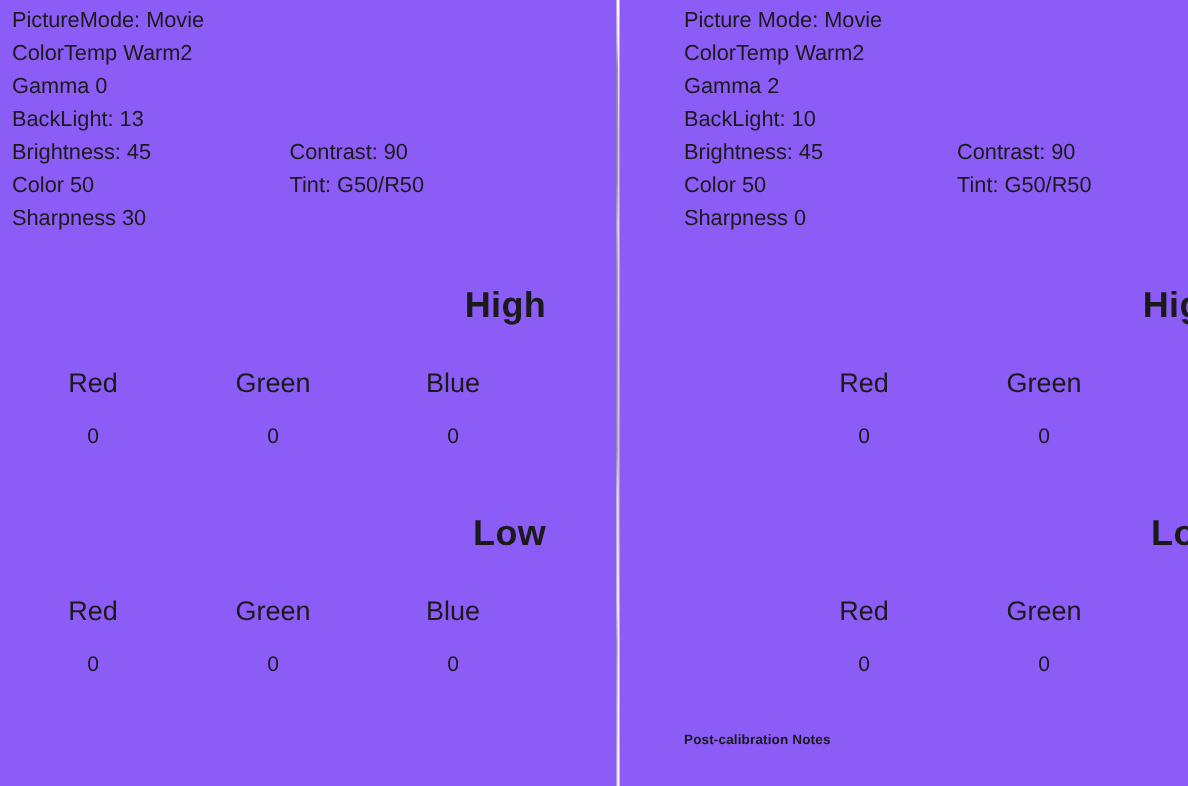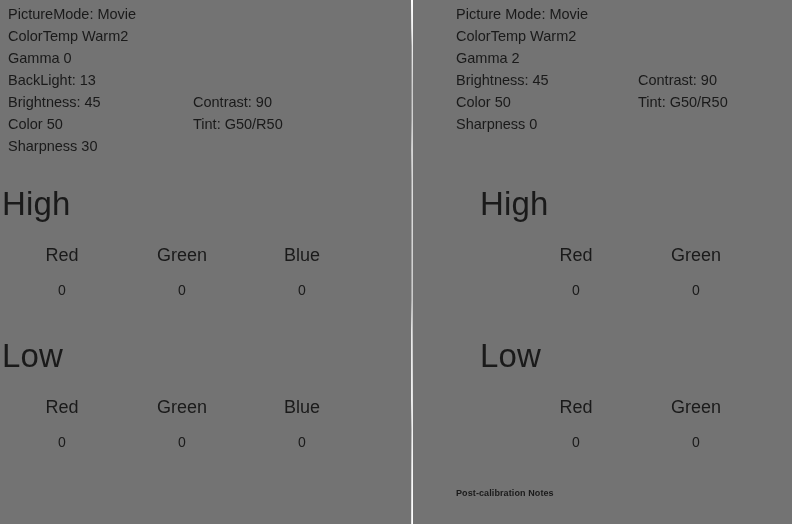--- a/index.html
+++ b/index.html
@@ -13,21 +13,21 @@
     overflow: hidden;
     font-family: "Liberation Sans", sans-serif;
     color: #1a1a1a;
     position: relative;
     -webkit-font-smoothing: none;
   }
 
   #sheet {
     position: absolute;
     inset: 0;
-    background: #737373;
+    background: #8b5cf6;
   }
 
   
   .divider {
     position: absolute;
     top: 0;
     left: 411px;
     width: 1px;
     height: 524px;
     background: linear-gradient(
@@ -101,24 +101,24 @@
   .panel-right .scol-b { left: 182px; }
 
   .sv { padding-left: 4px; }
 
   
   .wb-group { position: absolute; left: 0; width: 100%; }
   .wb-high  { top: 185px; }
   .wb-low   { top: 337px; }
 
   .wb-title {
-    text-align: left;
-    font-size: 33px;
+    text-align: right;
+    font-size: 24px;
     line-height: 38px;
-    font-weight: 400;
+    font-weight: 700;
     letter-spacing: 0.2px;
   }
   .panel-left  .wb-title { width: 362px; margin-left: 2px; }
   .panel-right .wb-title { width: 336px; margin-left: 24px; }
 
   .wb-cols {
     position: relative;
     height: 66px;
     margin-top: 18px;
   }
@@ -263,20 +263,25 @@
           <span>ColorTemp</span><span class="sv">Warm2</span>
         </span>
       </div>
       <div class="srow">
         <span class="scol-a">
           <span>Gamma</span><span class="sv">2</span>
         </span>
       </div>
       <div class="srow">
         <span class="scol-a">
+          <span>BackLight:</span><span class="sv">10</span>
+        </span>
+      </div>
+      <div class="srow">
+        <span class="scol-a">
           <span>Brightness:</span><span class="sv">45</span>
         </span>
         <span class="scol-b">
           <span>Contrast:</span><span class="sv">90</span>
         </span>
       </div>
       <div class="srow">
         <span class="scol-a">
           <span>Color</span><span class="sv">50</span>
         </span>

